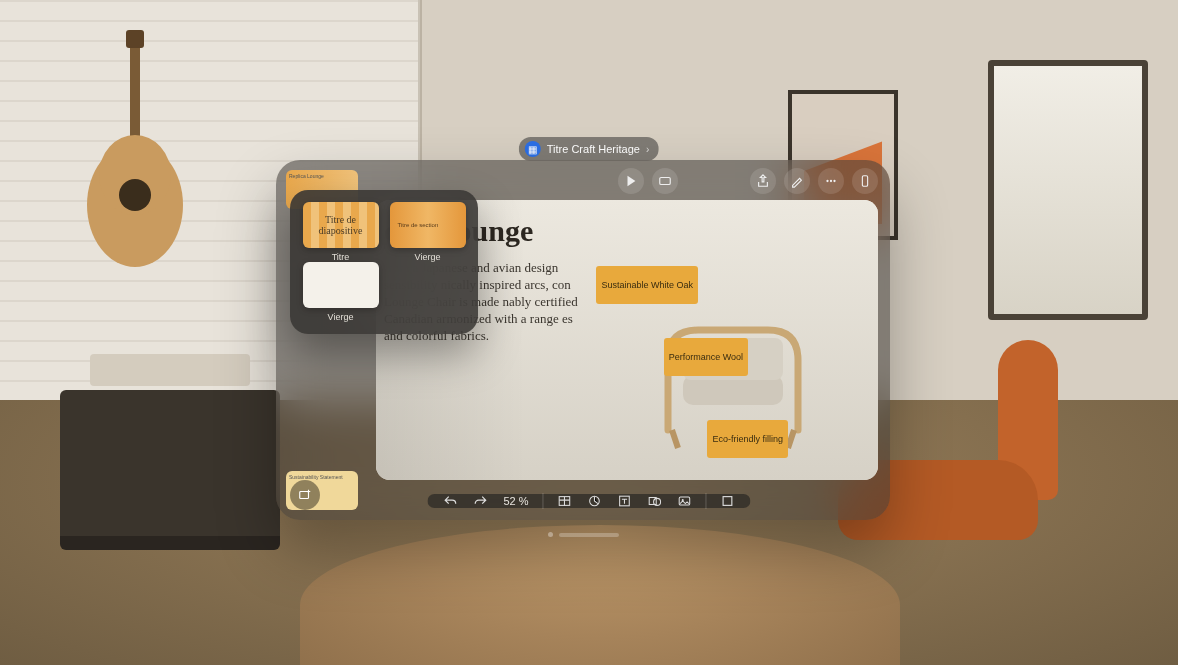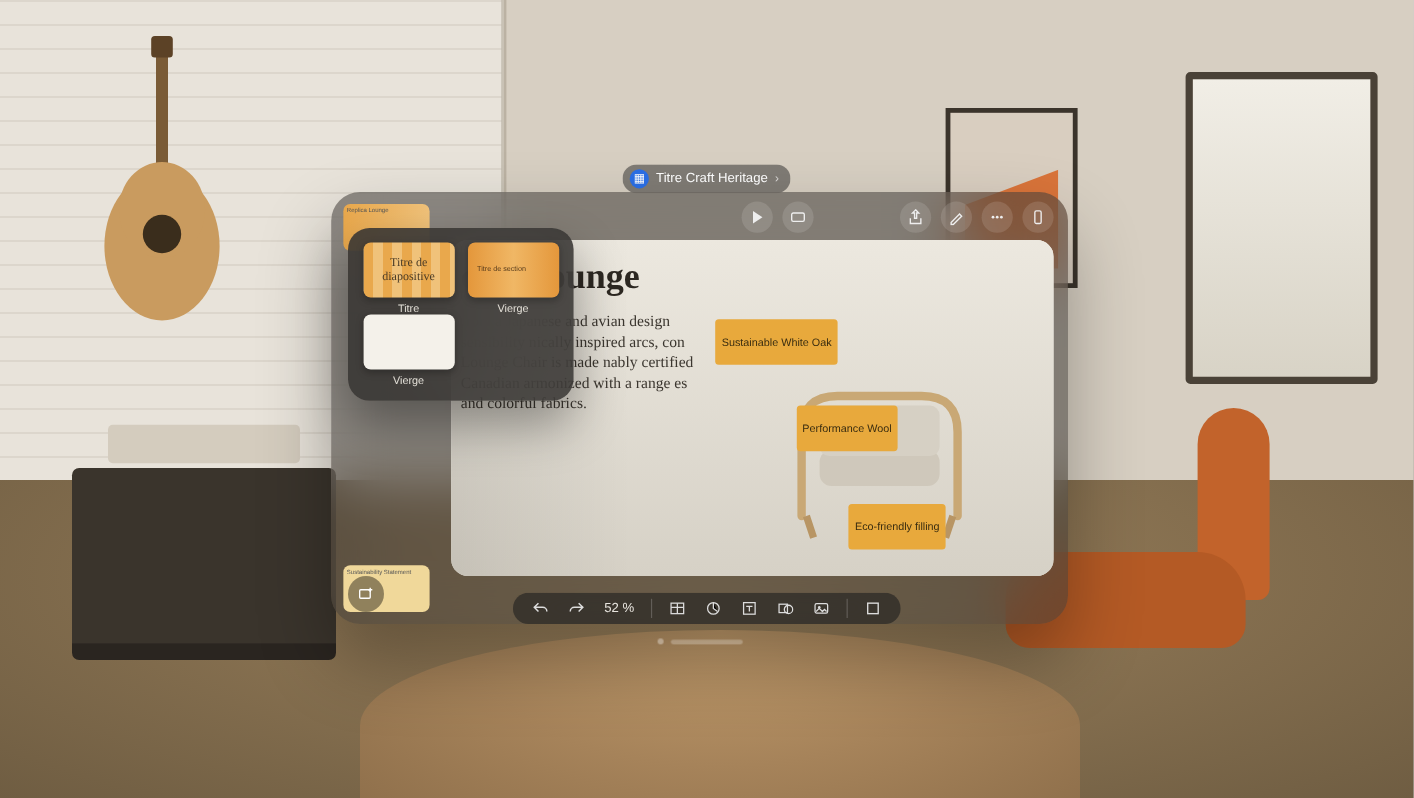--- a/index.html
+++ b/index.html
@@ -200,21 +200,21 @@
   .tb-btn svg { width: 14px; height: 14px; }
 
   
   .bottom-bar {
     position: absolute;
     left: 50%; transform: translateX(-50%);
     top: 494px;
     background: rgba(40,38,35,0.7);
     backdrop-filter: blur(20px);
     border-radius: 999px;
-    height: 26px;
+    height: 14px;
     display:flex; align-items:center; gap: 4px;
     padding: 0 10px;
     color: #e8e5df;
     font-size: 11px;
   }
   .bb-btn {
     width: 26px; height: 26px; border-radius: 50%;
     display:flex; align-items:center; justify-content:center;
     color:#ddd;
   }

